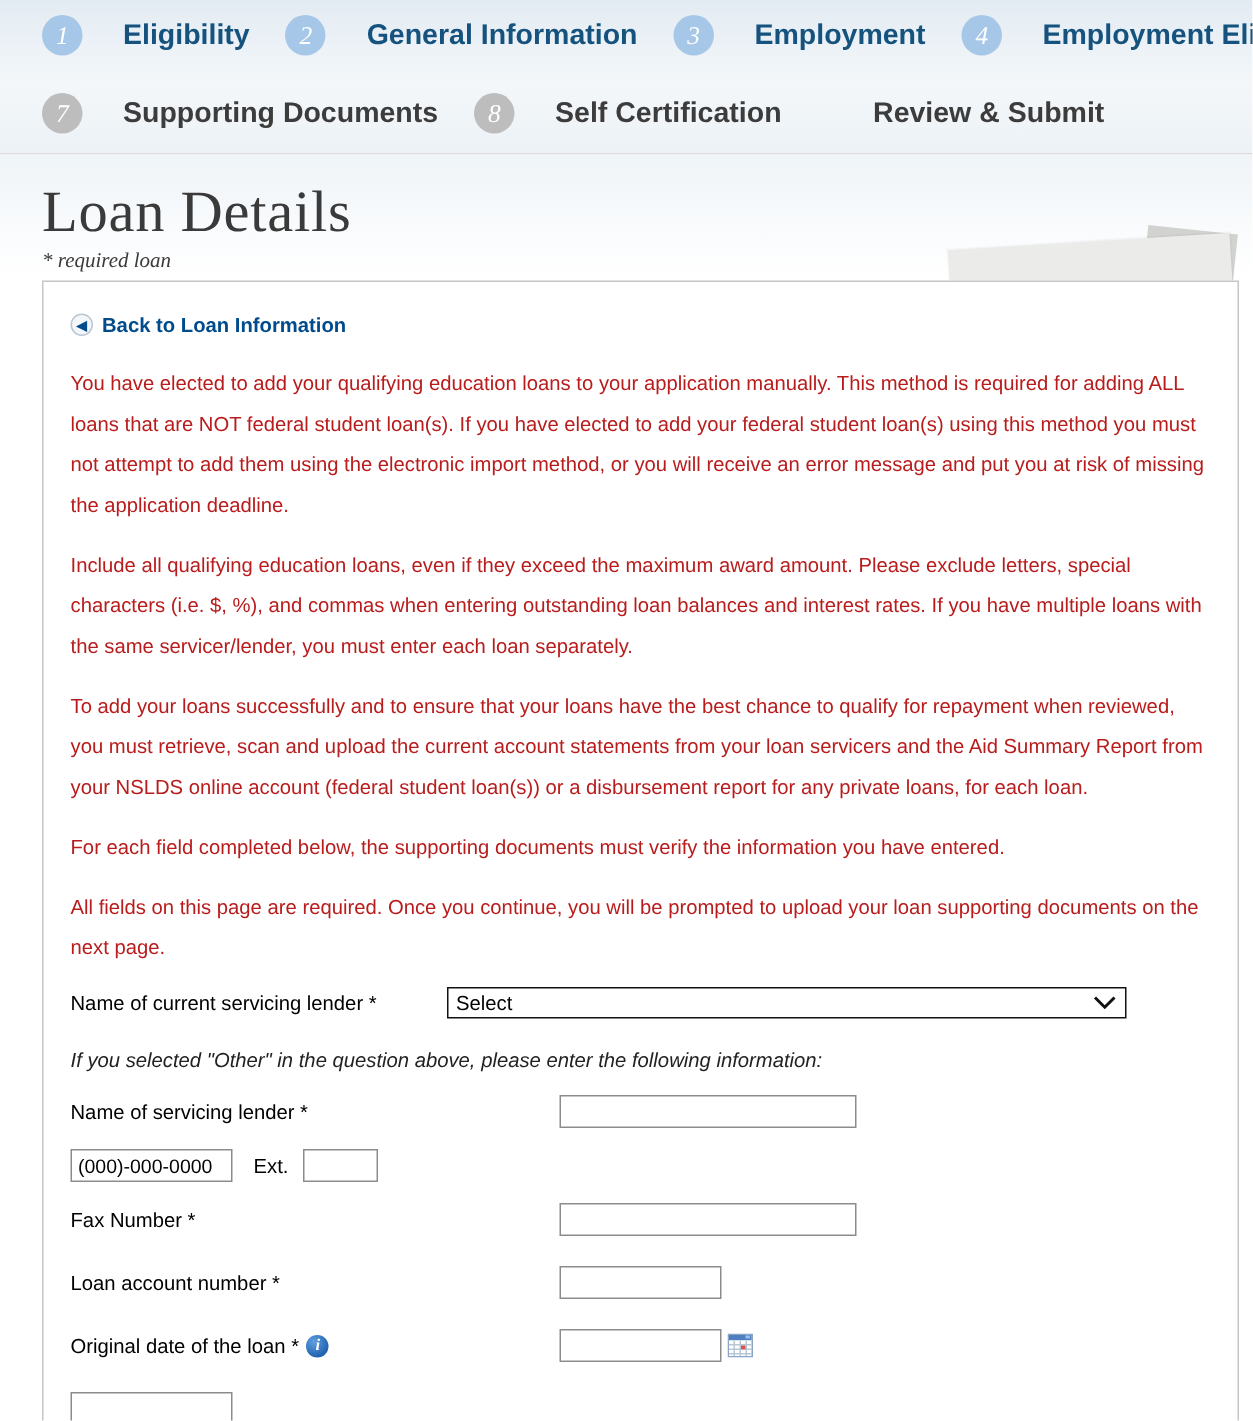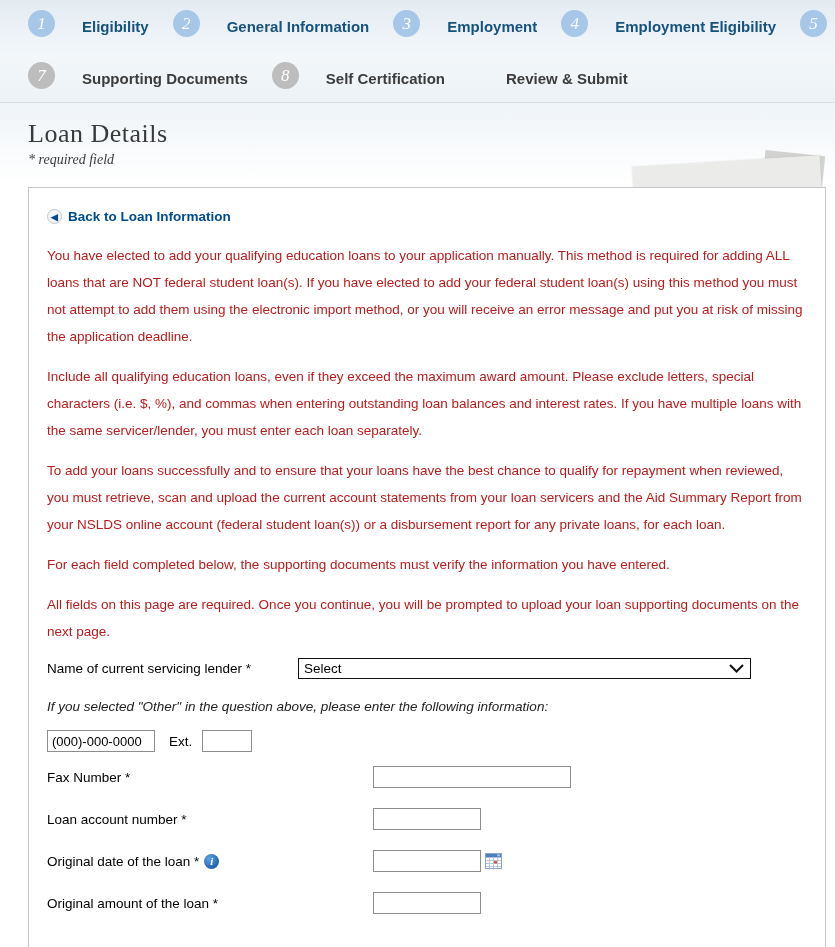--- a/index.html
+++ b/index.html
@@ -15,30 +15,30 @@
   .steps-row.row1 { margin-bottom:24px; }
   .step { display:flex; align-items:flex-end; margin-right:24px; cursor:pointer; }
   .step-circle { flex:0 0 auto; width:27px; height:27px; border-radius:50%;
     display:flex; align-items:center; justify-content:center;
     color:#fff; font-family:"Liberation Serif", serif; font-style:italic;
     font-size:17px; line-height:1; }
   .step-circle.done   { background:#a6c7e7; }
   .step-circle.active { background:#4cb64c; }
   .step-circle.upcoming { background:#bdbdbd; }
   .step-label { position:relative; z-index:2; margin-left:-10px; margin-bottom:2px;
-    font-weight:bold; font-size:15px; white-space:nowrap;padding-left:37px; }
+    font-weight:bold; font-size:19px; white-space:nowrap;padding-left:37px; }
   .step-label.done { color:#15527d; }
   .step-label.active { color:#000; }
   .step-label.upcoming { color:#3c3c3c; }
   .step.no-circle .step-label { margin-left:0; }
 
   
   .title-zone { padding:16px 0 0 28px; height:84px;
     background:linear-gradient(180deg,#eff4f8 0%,#ffffff 95%); }
-  .page-title { font-family:"Liberation Serif", serif; font-size:26px;
+  .page-title { font-family:"Liberation Serif", serif; font-size:39px;
     font-weight:normal; color:#3a3a3a; letter-spacing:.5px; }
   .required-note { font-family:"Liberation Serif", serif; font-style:italic;
     font-size:14px; color:#3a3a3a; margin-top:3px; }
 
   
   .content-wrap { position:relative; }
   .paper { position:absolute; background:#dadad8; }
   .paper.back  { right:12px; top:-34px; width:60px; height:46px;
     transform:rotate(6deg); background:#d2d2d0; }
   .paper.front { right:14px; top:-26px; width:188px; height:40px;
@@ -125,21 +125,21 @@
         <span class="step-label upcoming">Self Certification</span>
       </div>
       <div class="step no-circle">
         <span class="step-label upcoming">Review &amp; Submit</span>
       </div>
     </div>
   </div>
 
   <div class="title-zone">
     <h1 class="page-title">Loan Details</h1>
-    <div class="required-note">* required field</div>
+    <div class="required-note">* required loan</div>
   </div>
 
   <div class="content-wrap">
     <div class="paper back"></div>
     <div class="paper front"></div>
 
     <div class="panel">
 
       <div class="back-link">
         <span class="back-circle">◀</span>
@@ -159,20 +159,24 @@
           <span class="chev">
             <svg width="15" height="9" viewBox="0 0 15 9">
                 <polyline points="1,1 7.5,7.5 14,1" fill="none" stroke="#111" stroke-width="2"></polyline>
               </svg>
           </span>
         </div>
       </div>
 
       <div class="note-italic">If you selected "Other" in the question above, please enter the following information:</div>
 
+      <div class="form-row">
+        <span class="f-label lbl-std">Name of servicing lender *</span>
+        <input class="txt w-197" type="text" value="" style="">
+      </div>
 
       <div class="form-row">
         <input class="txt w-107" type="text" value="(000)-000-0000" style="">
         <span class="ext-label">Ext.</span>
         <input class="txt w-49" type="text" value="" style="">
       </div>
 
       <div class="form-row gap-lg">
         <span class="f-label lbl-std">Fax Number *</span>
         <input class="txt w-197" type="text" value="" style="">
@@ -201,19 +205,18 @@
               <line x1="4.5" y1="5" x2="4.5" y2="15"></line>
                 <line x1="8.5" y1="5" x2="8.5" y2="15"></line>
                 <line x1="12.5" y1="5" x2="12.5" y2="15"></line>
             </g>
             <rect x="9" y="8" width="3" height="2.5" fill="#d9534f"></rect>
           </svg>
         </span>
       </div>
 
       <div class="form-row gap-lg">
-        <span class="f-label lbl-std">Original amount of the loan *</span>
         <input class="txt w-107" type="text" value="" style="">
       </div>
 
     </div>
   </div>
 </div>
 
 </body></html>

